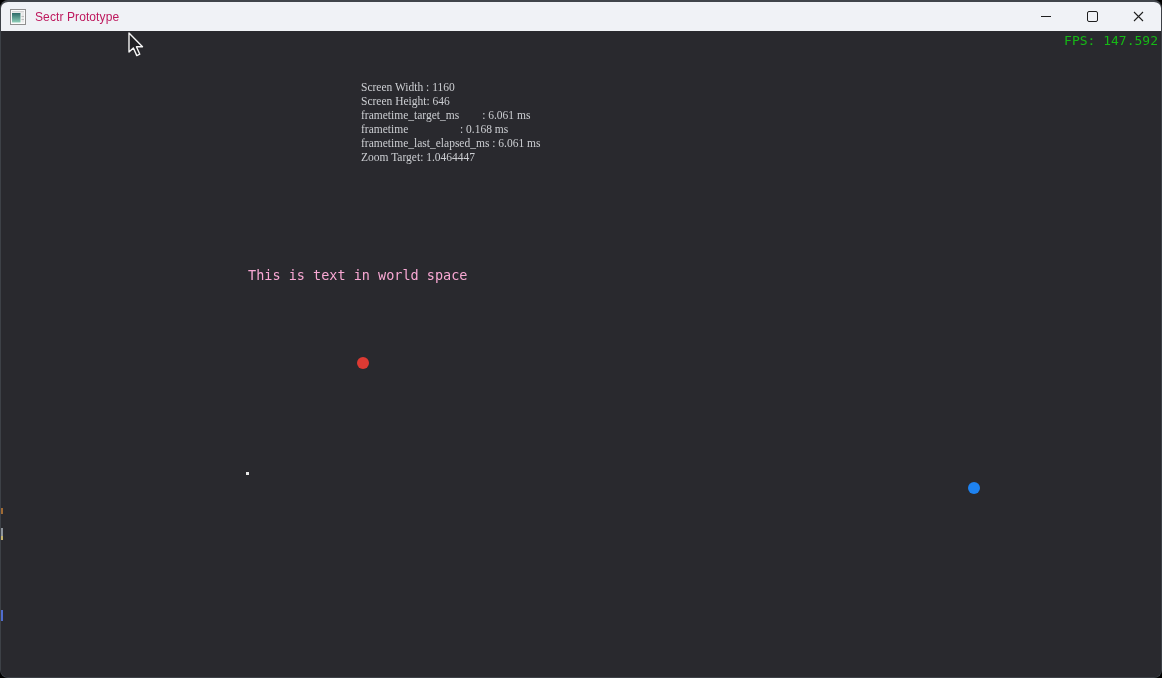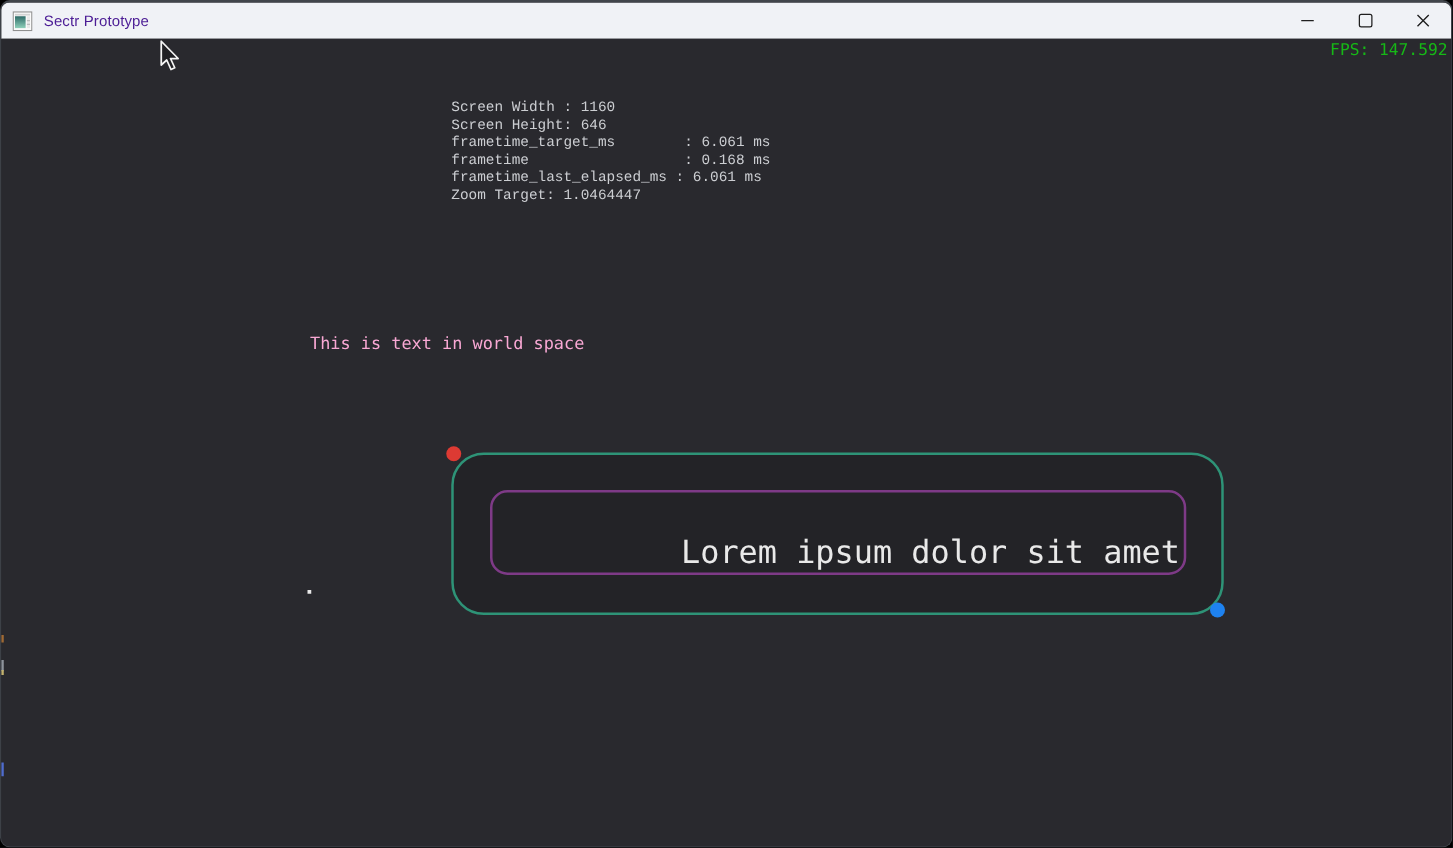--- a/index.html
+++ b/index.html
@@ -22,21 +22,21 @@
   .titlebar {
     flex: 0 0 29px;
     background: var(--titlebar-bg, #f0f2f6);
     display: flex; align-items: center;
     user-select: none;
   }
   .app-icon { margin-left. : 9px; margin-left: 9px; width: 16px; height: 16px; flex: 0 0 16px; }
   .title-text {
     margin-left: 9px;
     font-size: 12px;
-    color: #4c1d95;
+    color: #be185d;
     letter-spacing: 0.1px;
   }
   .titlebar-spacer { flex: 1; }
   .win-btn {
     width: 46px; height: 29px;
     display: flex; align-items: center; justify-content: center;
     cursor: default;
   }
   .min-glyph { width: 10px; height: 1px; background: #1f1f1f; }
   .max-glyph { width: 9px; height: 9px; border: 1px solid #1f1f1f; border-radius: 2px; }
@@ -48,21 +48,21 @@
   }
   .fps-label {
     position: absolute; top: 2px; right: 3px;
     color: var(--fps-green, #16b816);
     font-size: 13px;
     white-space: pre;
   }
   .debug-block {
     position: absolute; left: 360px; top: 49px;
     margin: 0;
-    font-family: Liberation Mono, monospace;
+    font-family: Liberation Serif, serif;
     font-size: 11.5px;
     line-height: 14px;
     color: #ccced2;
     white-space: pre;
   }
   .world-text {
     position: absolute; left: 247px; top: 236px;
     font-size: 13.5px;
     color: #f9a8d4;
     white-space: pre;
@@ -153,25 +153,20 @@
 
     <pre class="debug-block">Screen Width : 1160
 Screen Height: 646
 frametime_target_ms        : 6.061 ms
 frametime                  : 0.168 ms
 frametime_last_elapsed_ms : 6.061 ms
 Zoom Target: 1.0464447</pre>
 
     <div class="world-text">This is text in world space</div>
 
-    <div class="outer-box">
-      <div class="inner-box">
-        <span class="lorem-text">Lorem ipsum dolor sit amet</span>
-      </div>
-    </div>
 
     <div class="handle handle-red"></div>
     <div class="handle handle-blue"></div>
 
     <div class="tiny-mark"></div>
 
     <div class="edge-mark m1"></div>
     <div class="edge-mark m2"></div>
     <div class="edge-mark m3"></div>
     <div class="edge-mark m4"></div>

